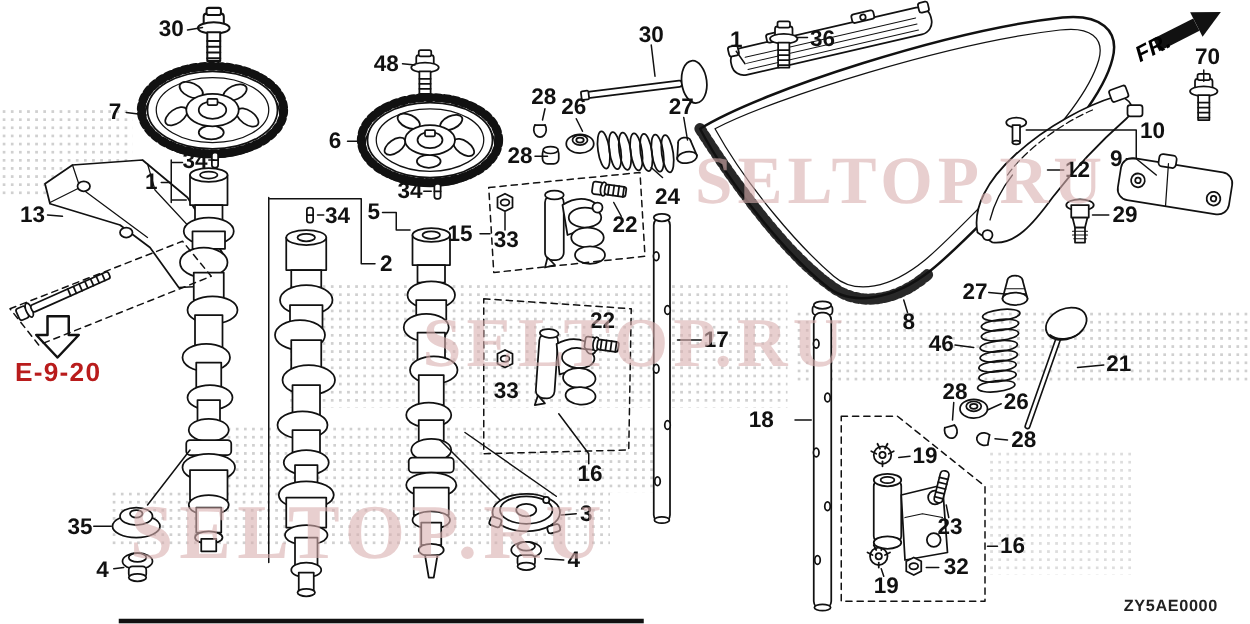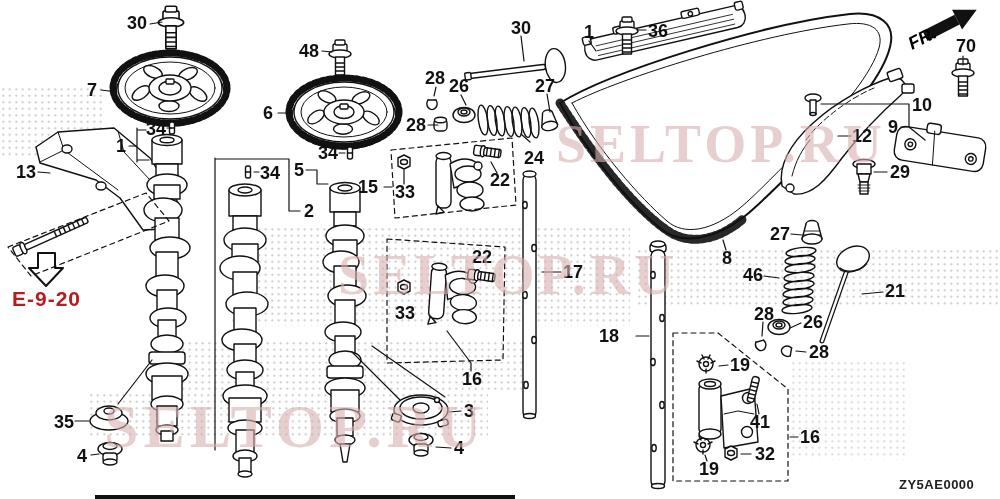--- a/index.html
+++ b/index.html
@@ -520,21 +520,21 @@
   <div class="lb" style="left:819px;top:352px">28</div>
   <div class="lb" style="left:609px;top:336px">18</div>
   <div class="lb" style="left:573px;top:272px">17</div>
   <div class="lb" style="left:405px;top:313px">33</div>
   <div class="lb" style="left:482px;top:257px">22</div>
   <div class="lb" style="left:472px;top:379px">16</div>
   <div class="lb" style="left:469px;top:411px">3</div>
   <div class="lb" style="left:459px;top:448px">4</div>
   <div class="lb" style="left:810px;top:437px">16</div>
   <div class="lb" style="left:740px;top:365px">19</div>
-  <div class="lb" style="left:760px;top:422px">41</div>
+  <div class="lb" style="left:760px;top:422px">23</div>
   <div class="lb" style="left:765px;top:454px">32</div>
   <div class="lb" style="left:709px;top:469px">19</div>
   <div class="lb" style="left:64px;top:422px">35</div>
   <div class="lb" style="left:82px;top:456px">4</div>
 
   <div class="ref-label">E-9-20</div>
   <div class="fr-label">FR.</div>
   <div class="code">ZY5AE0000</div>
 
   <div class="wm" id="wm1">SELTOP.RU</div>

